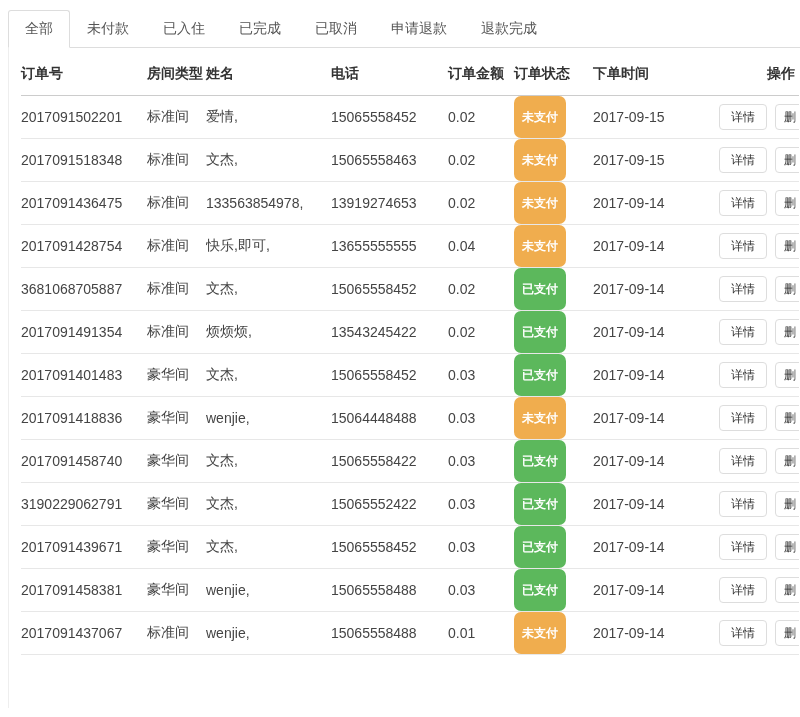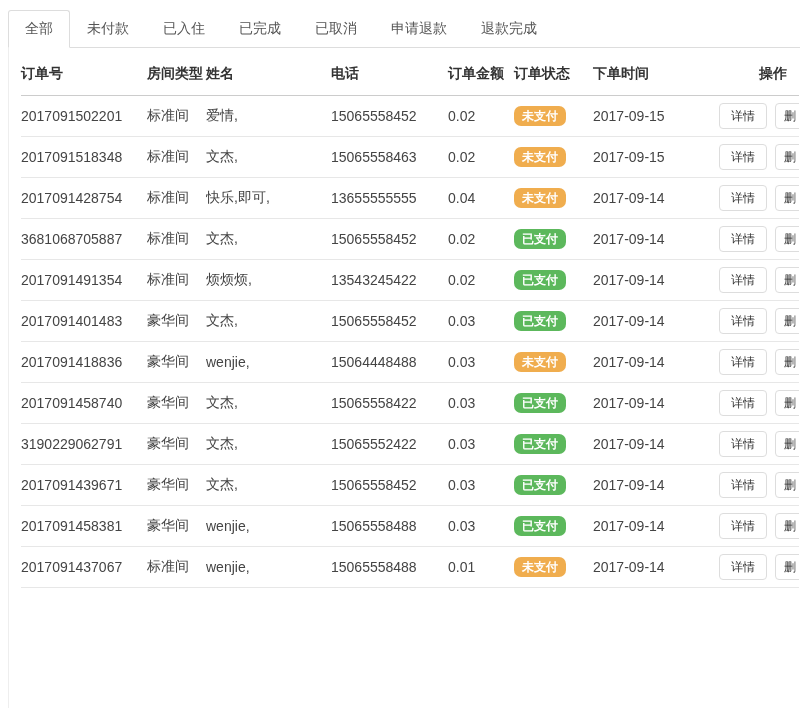--- a/index.html
+++ b/index.html
@@ -46,35 +46,35 @@
   }
   th {
     text-align: left;
     font-size: 14px;
     font-weight: bold;
     color: #333;
     padding: 17px 0 12px 0;
     border-bottom: 1px solid #ccc;
     white-space: nowrap;
   }
-  th:last-child { text-align: right; padding-right: 12px; }
+  th:last-child { text-align: right; padding-right: 4px; }
   td {
     font-size: 14px;
     color: #444;
     height: 41px;
     padding: 0;
     border-bottom: 1px solid #e7e7e7;
     white-space: nowrap;
     overflow: hidden;
     vertical-align: middle;
   }
   td.actions { text-align: right; padding-right: 4px; }
   .badge {
     display: inline-block;
-    padding: 4px 8px;
+    padding: 15px 8px;
     font-size: 12px;
     font-weight: bold;
     line-height: 1;
     color: #fff;
     border-radius: 7px;
   }
   .btn {
     display: inline-block;
     padding: 6px 11px;
     font-size: 12px;
@@ -140,20 +140,30 @@
             <td>2017091518348</td>
             <td>标准间</td>
             <td>文杰,</td>
             <td>15065558463</td>
             <td>0.02</td>
             <td><span class="badge" style="background: rgb(240, 173, 78);">未支付</span></td>
             <td>2017-09-15</td>
             <td class="actions"><button class="btn">详情</button><button class="btn small">删</button></td>
           </tr>
           <tr>
+            <td>2017091436475</td>
+            <td>标准间</td>
+            <td>133563854978,</td>
+            <td>13919274653</td>
+            <td>0.02</td>
+            <td><span class="badge" style="background: rgb(240, 173, 78);">未支付</span></td>
+            <td>2017-09-14</td>
+            <td class="actions"><button class="btn">详情</button><button class="btn small">删</button></td>
+          </tr>
+          <tr>
             <td>2017091428754</td>
             <td>标准间</td>
             <td>快乐,即可,</td>
             <td>13655555555</td>
             <td>0.04</td>
             <td><span class="badge" style="background: rgb(240, 173, 78);">未支付</span></td>
             <td>2017-09-14</td>
             <td class="actions"><button class="btn">详情</button><button class="btn small">删</button></td>
           </tr>
           <tr>

